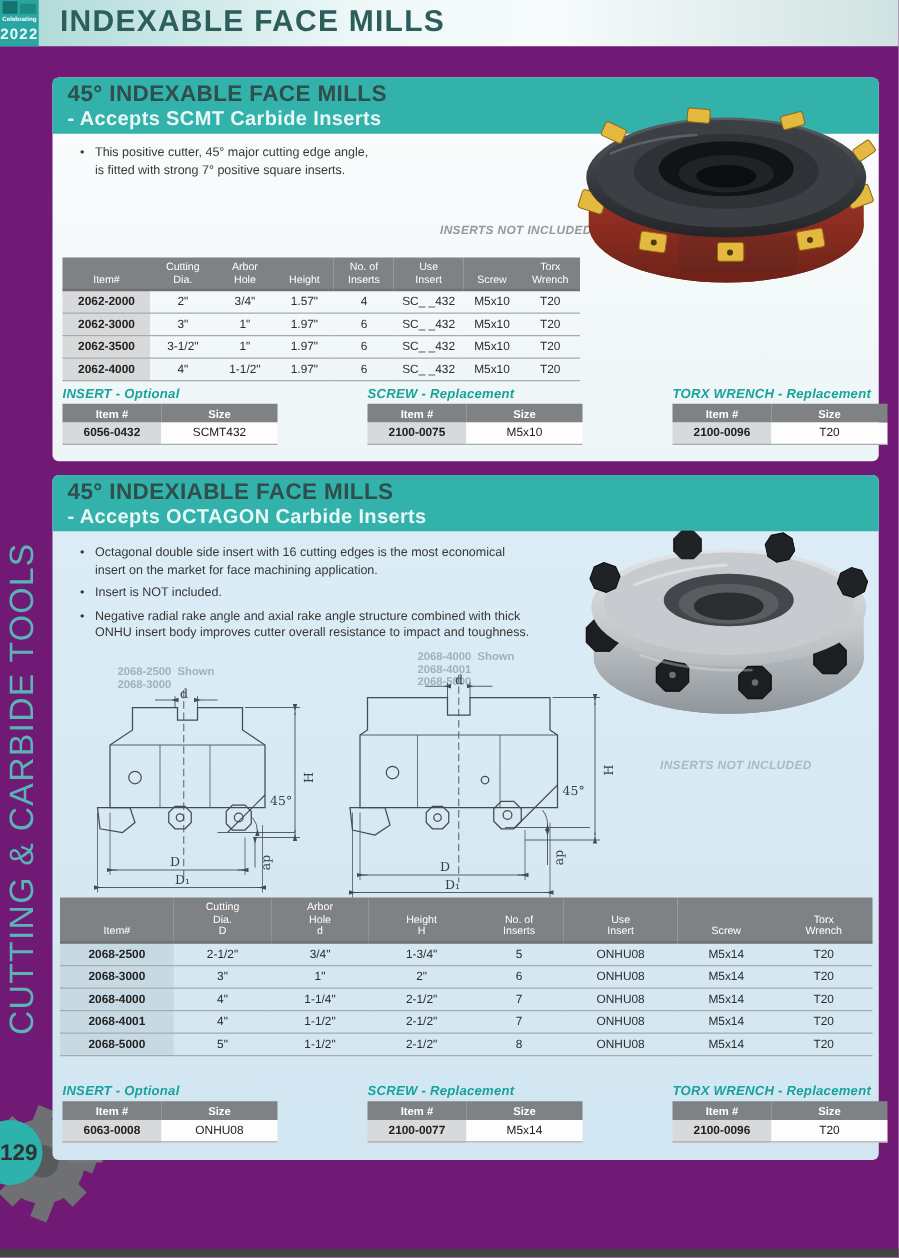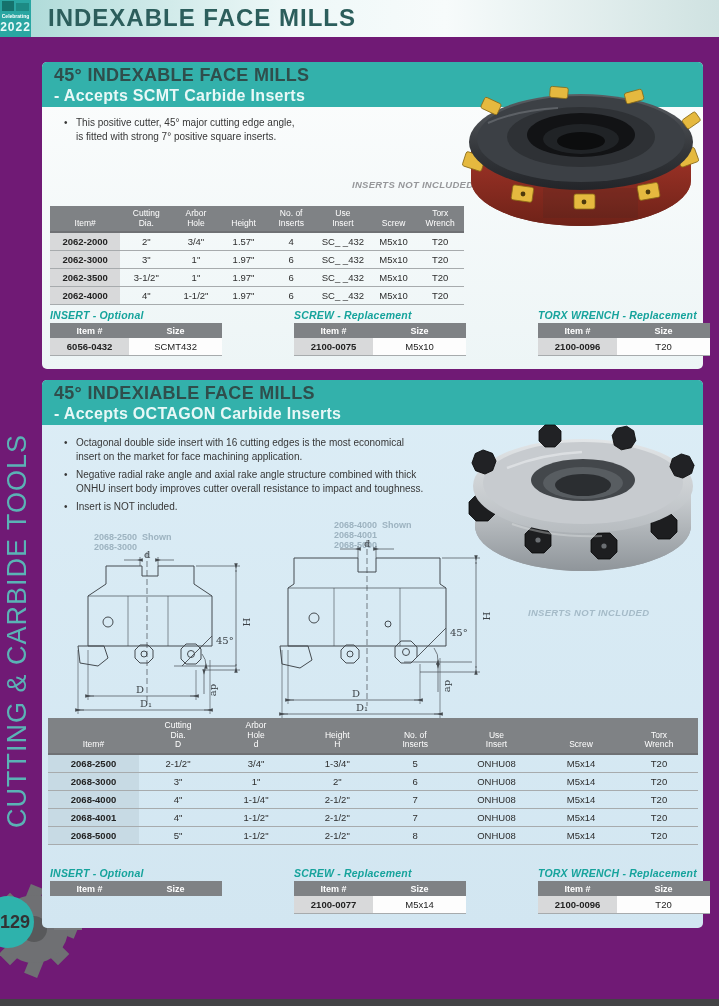--- a/index.html
+++ b/index.html
@@ -304,23 +304,23 @@
   </div>
 
   <div class="card card2">
     <div class="banner">
       <div class="banner-title">45° INDEXIABLE FACE MILLS</div>
       <div class="banner-sub">- Accepts OCTAGON Carbide Inserts</div>
     </div>
     <ul class="bullets">
       <li>Octagonal double side insert with 16 cutting edges is the most economical
 insert on the market for face machining application.</li>
+      <li>Insert is NOT included.</li>
       <li>Negative radial rake angle and axial rake angle structure combined with thick
 ONHU insert body improves cutter overall resistance to impact and toughness.</li>
-      <li>Insert is NOT included.</li>
     </ul>
     <div class="note note2">INSERTS NOT INCLUDED</div>
 
     <div class="cap cap1">
       <span class="nums">2068-2500
 2068-3000</span>
       <span>Shown</span>
     </div>
     <div class="cap cap2">
       <span class="nums">2068-4000
@@ -534,20 +534,24 @@
       <table>
         <colgroup>
             <col style="width:46%">
             <col style="width:54%">
           </colgroup>
         <tbody>
             <tr>
               <th>Item #</th>
             <th>Size</th>
             </tr>
+        <tr>
+              <td class="item">6063-0008</td>
+            <td>ONHU08</td>
+            </tr>
       </tbody>
         </table>
     </div>
     <div class="repl" style="left:252px;top:487px">
       <div class="repl-title">SCREW - Replacement</div>
       <table>
         <colgroup>
             <col style="width:46%">
             <col style="width:54%">
           </colgroup>

